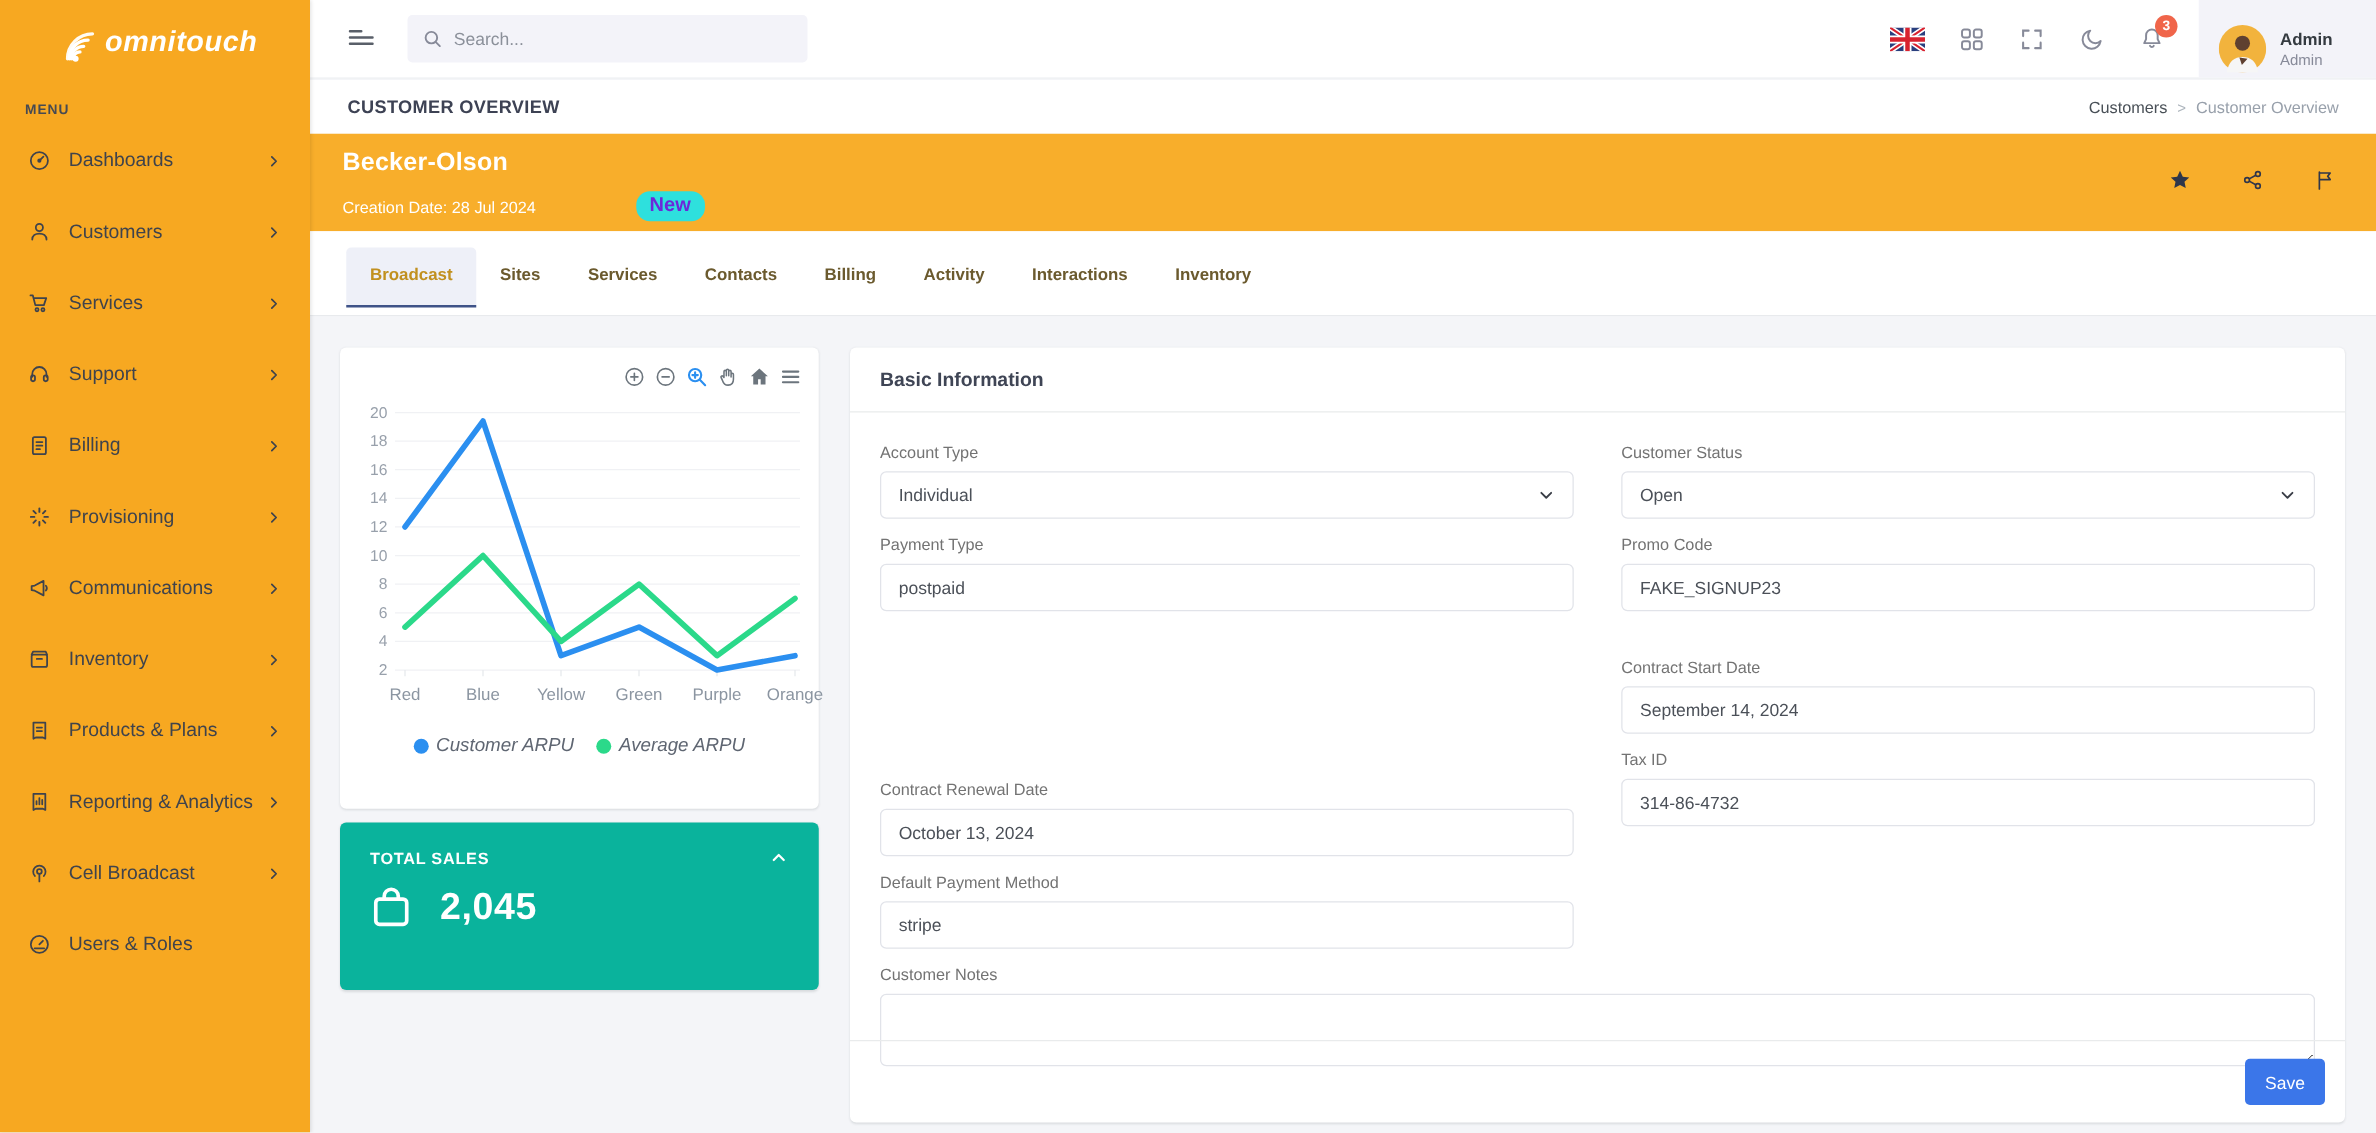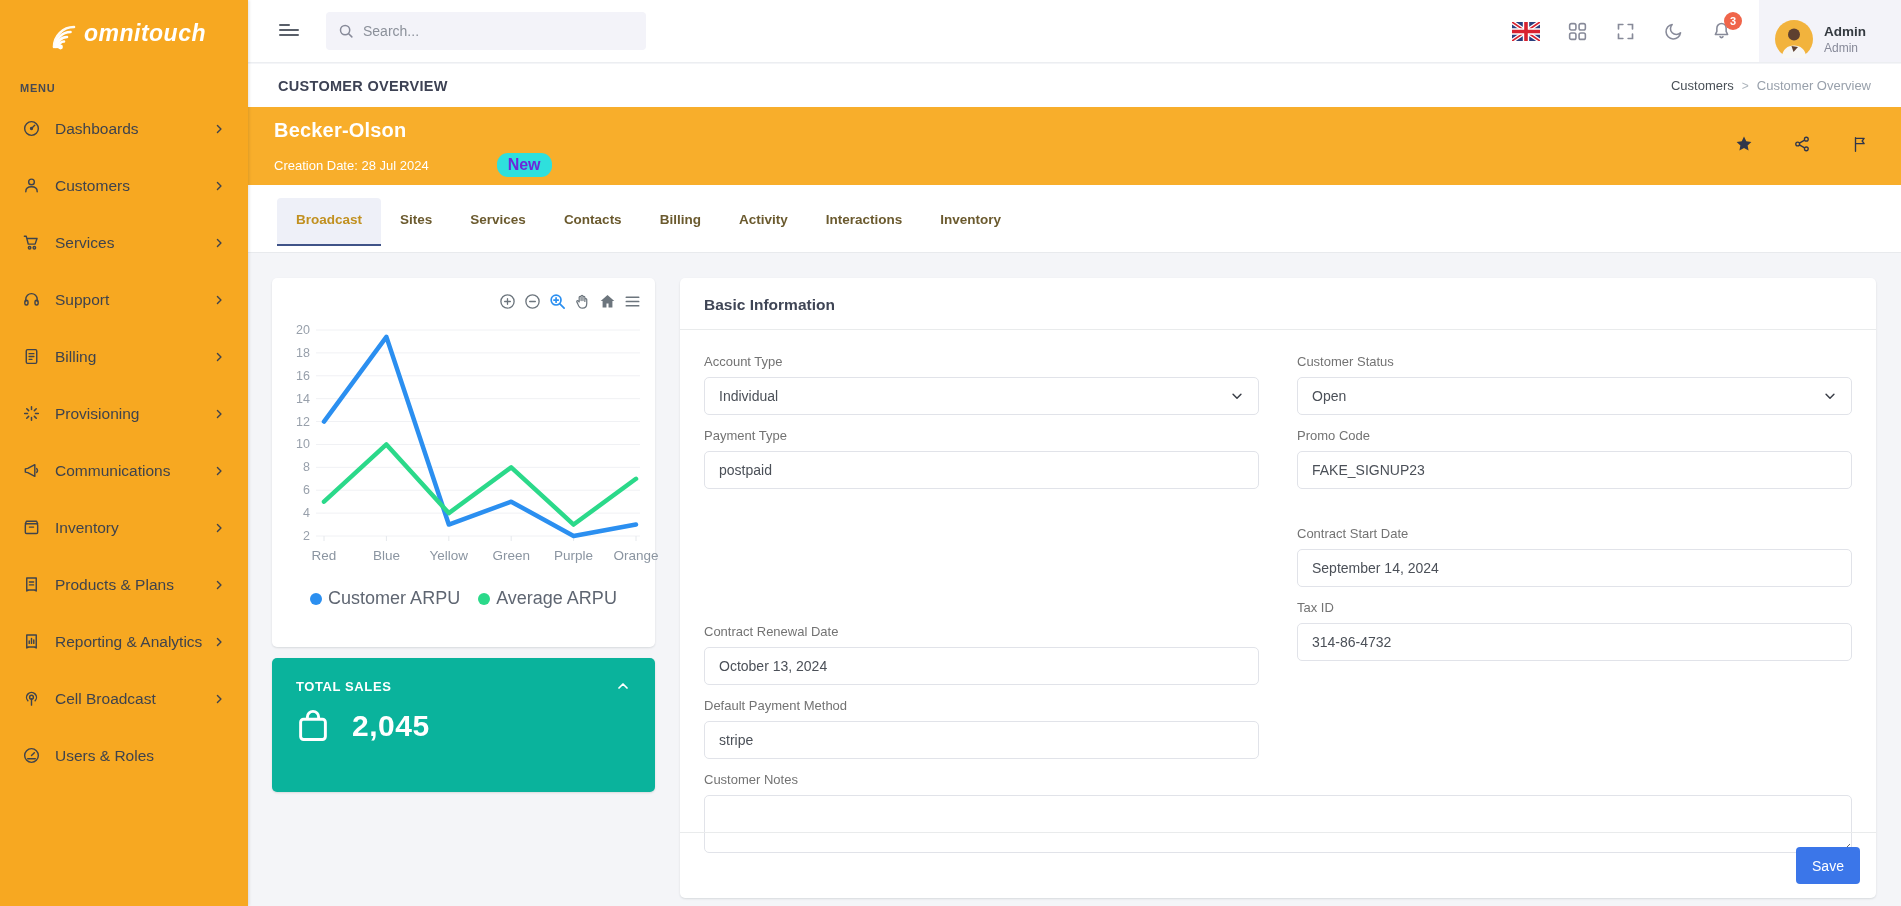--- a/index.html
+++ b/index.html
@@ -41,42 +41,42 @@
   .page-title { font-size:14.5px; font-weight:800; letter-spacing:.3px; color:#3d4254; }
   .crumbs { margin-left:auto; font-size:13px; display:flex; align-items:center; gap:8px; }
   .crumb-a { color:#495057; cursor:pointer; }
   .crumb-sep { color:#adb5bd; font-size:12px; }
   .crumb-cur { color:#98a0ab; }
 
   
   .banner { position:absolute; left:248px; top:107px; width:1653px; height:78px; background:#f8ae2b;
     padding:12px 26px; }
   .cust-name { color:#fff; font-size:20px; font-weight:800; letter-spacing:.2px; }
-  .banner-sub { display:flex; align-items:center; gap:22px; margin-top:11px; }
+  .banner-sub { display:flex; align-items:center; gap:34px; margin-top:11px; }
   .creation { color:#fff; font-size:13px; }
   .new-badge { background:#2ee0dd; color:#6d28d9; font-size:16px; font-weight:700; padding:3px 11px; border-radius:11px;margin-left:46px; }
   .banner-actions { position:absolute; right:32px; top:28px; display:flex; gap:40px; }
   .banner-actions button { background:none; border:none; cursor:pointer; }
 
   
   .tabbar { position:absolute; left:248px; top:185px; width:1653px; height:68px; background:#fff;
     border-bottom:1px solid #e8eaed; display:flex; align-items:flex-end; padding:0 0 0 29px; }
   .tab { position:relative; padding:14px 19px 17px; margin-bottom:8px; font-size:13.5px; font-weight:700;
     color:#6b5a2e; cursor:pointer; border-radius:4px 4px 0 0; }
   .tab.active { background:#eef0f8; color:#c1901f; }
   .tab.active::after { content:""; position:absolute; left:0; right:0; bottom:-2px; height:2.5px; background:#3f5388; }
 
   
   .card { position:absolute; background:#fff; border-radius:5px; box-shadow:0 1px 2px rgba(56,65,74,.15); }
   .chart-card { left:272px; top:278px; width:383px; height:369px; padding:12px 14px; }
   .chart-toolbar { display:flex; justify-content:flex-end; gap:8px; height:22px; align-items:center; }
   .chart-toolbar button { background:none; border:none; cursor:pointer; display:flex; align-items:center; }
   #chart-svg { overflow:visible; display:block; margin-top:2px; }
   .legend { display:flex; justify-content:center; gap:18px; margin-top:6px; }
-  .lg-item { display:flex; align-items:center; gap:6px; font-size:18px; color:#5f6672; cursor:pointer; }
+  .lg-item { display:flex; align-items:center; gap:6px; font-size:15px; color:#5f6672; cursor:pointer;font-style:italic; }
   .lg-dot { width:12px; height:12px; border-radius:50%; display:inline-block; }
 
   .sales-card { left:272px; top:658px; width:383px; height:134px; background:#0ab39c; border-radius:5px;
     position:absolute; padding:20px 24px; box-shadow:0 1px 2px rgba(56,65,74,.15); }
   .sales-top { display:flex; align-items:center; }
   .sales-label { color:#fff; font-size:13px; font-weight:700; letter-spacing:.6px; }
   .sales-caret { margin-left:auto; background:none; border:none; cursor:pointer; display:flex; }
   .sales-row { display:flex; align-items:center; gap:22px; margin-top:14px; }
   .sales-value { color:#fff; font-size:30px; font-weight:700; letter-spacing:.5px; }
 

